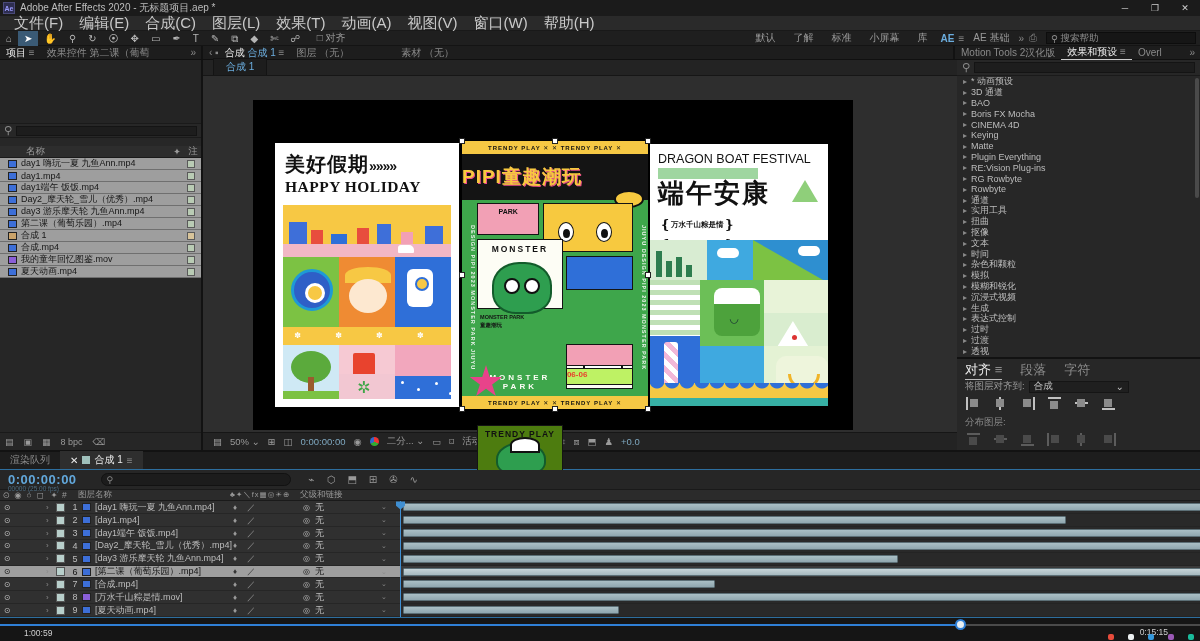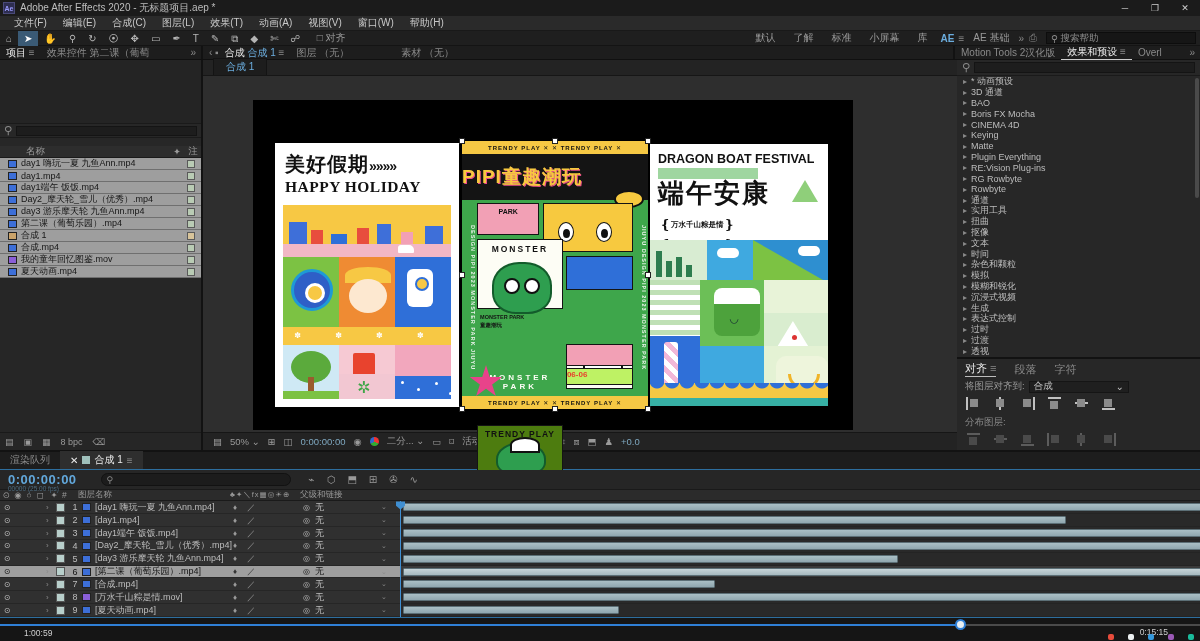--- a/index.html
+++ b/index.html
@@ -7,21 +7,21 @@
 #app{position:relative;width:1200px;height:641px;background:#222}
 .dim{color:#8a8a8a}
 .white{color:#e6e6e6}
 .blue{color:#6badde}
 
 #titlebar{height:16px;background:#1b1b1b;display:flex;align-items:center;font-size:10px;color:#bdbdbd}
 #titlebar .aeicon{width:12px;height:12px;background:#2e2e52;color:#9b9bff;font-size:7px;font-weight:bold;display:flex;align-items:center;justify-content:center;margin:0 5px 0 3px;border:1px solid #4a4a7a}
 #titlebar .wbtns{margin-left:auto;display:flex}
 #titlebar .wbtn{width:30px;text-align:center;font-size:9px;color:#cfcfcf;line-height:16px}
 #menubar{height:15px;background:#2a2a2a;display:flex;align-items:center;padding-left:6px;border-bottom:1px solid #191919}
-#menubar .menu-item{padding:0 8px;font-size:10px;color:#c9c9c9}
+#menubar .menu-item{padding:0 8px;font-size:15px;color:#c9c9c9}
 #toolbar{height:15px;background:#1f1f1f;display:flex;align-items:center;border-bottom:1px solid #141414;font-size:10px}
 #toolbar .tool{padding:0 6px;color:#b5b5b5;font-size:10px;line-height:15px}
 #toolbar .tool.active{color:#fff;background:#3a5a75}
 #toolbar .snap{color:#9a9a9a;margin-left:10px}
 #toolbar .right{margin-left:auto;display:flex;align-items:center}
 #toolbar .ws{padding:0 9px;color:#9a9a9a;font-size:10px}
 #toolbar .aebadge{color:#6badde;font-weight:bold;padding:0 4px}
 #toolbar .searchbox{display:flex;align-items:center;background:#161616;border:1px solid #0d0d0d;width:150px;height:12px;margin:0 4px;padding:0 4px;color:#8a8a8a;font-size:9.5px}
 
 #tabrow{height:14px;background:#1d1d1d;display:flex;font-size:10px;border-bottom:1px solid #101010}
@@ -64,21 +64,21 @@
 #vfoot .rgb{width:9px;height:9px;border-radius:50%;background:conic-gradient(#e33 0 33%,#3a3 33% 66%,#36c 66% 100%);display:inline-block;vertical-align:middle}
 
 #right{width:243px;border-left:0;display:flex;flex-direction:column;background:#272727}
 #fxsearch{height:16px;display:flex;align-items:center;padding:0 5px;border-bottom:1px solid #1a1a1a;color:#8a8a8a}
 #fxsearch .box{flex:1;height:11px;background:#1d1d1d;border:1px solid #141414;margin-left:4px}
 #fxlist{height:281px;overflow:hidden;position:relative}
 .fx-row{height:10.8px;display:flex;align-items:center;font-size:9px;color:#bdbdbd;padding-left:6px}
 .fx-row .tri{color:#8a8a8a;margin-right:4px;font-size:8px}
 #fxscroll{position:absolute;right:1px;top:2px;width:4px;height:120px;background:#4a4a4a;border-radius:2px}
 #alignpanel{flex:1;border-top:2px solid #121212;background:#272727;padding:2px 8px;position:relative}
-#alignpanel .tabs{display:flex;font-size:11px;height:16px;align-items:flex-end}
+#alignpanel .tabs{display:flex;font-size:13px;height:16px;align-items:flex-start}
 #alignpanel .tabs .t{margin-right:18px}
 #alignpanel .tabs .t.active{color:#ececec;border-bottom:1px solid #bdbdbd}
 #alignrow{display:flex;align-items:center;font-size:9.5px;color:#9a9a9a;margin-top:3px}
 #alignrow .dd{margin-left:4px;background:#1f1f1f;border:1px solid #151515;padding:0 4px;color:#c3c3c3;display:flex;align-items:center;width:100px;justify-content:space-between;height:12px}
 .ai{position:relative;width:17px;height:13px;display:inline-block;margin:4px 7px 0 0}
 .ai i{position:absolute;background:#c0c0c0}
 .ai b{position:absolute;background:#8b8b8b;width:8px;height:8px}
 .ai.l i{left:1px;top:0;width:2px;height:13px}.ai.l b{left:5px;top:2px}
 .ai.cx i{left:7px;top:0;width:2px;height:13px}.ai.cx b{left:4px;top:2px}
 .ai.r i{right:1px;top:0;width:2px;height:13px}.ai.r b{right:5px;top:2px}
@@ -210,21 +210,21 @@
 #p2 .c-tp .tt{font-size:8.5px;font-weight:900;letter-spacing:1px;margin-top:3px}
 #p2 .mon2{position:absolute;left:18px;top:16px;width:50px;height:34px;background:#2e9e4f;border-radius:50% 50% 40% 40%;border:2px solid #135c2b}
 #p2 .mon2::before{content:"";position:absolute;left:12px;top:-7px;width:26px;height:12px;background:#fff;border:2px solid #111;border-radius:50% 50% 0 0}
 #p2 .c-pk2{left:57%;top:74%;width:43%;height:12%;background:#f2a0b5;font-size:4.5px;line-height:1.6;padding:2px;color:#222}
 #p2 .badge{position:absolute;left:57%;top:87%;width:43%;height:9%;background:#bef264;border:1.5px solid #141414;font-size:8px;font-weight:900;text-align:left;color:#e8432e;line-height:1.4}
 #p2 .mpbot{position:absolute;left:0;bottom:1%;width:55%;font-size:8px;font-weight:900;letter-spacing:3px;color:#fdfdf5;text-align:center}
 #p2 .star{position:absolute;left:-8px;bottom:-6px;width:34px;height:34px;background:#e8438a;clip-path:polygon(50% 0,61% 35%,98% 35%,68% 57%,79% 91%,50% 70%,21% 91%,32% 57%,2% 35%,39% 35%)}
 .handle{position:absolute;width:6px;height:6px;background:#fff;border:1px solid #222;z-index:4}
 
 #p3{left:397px;top:44px;width:178px;height:262px;background:#fff;color:#111}
-#p3 .top{font-size:12.5px;font-weight:700;letter-spacing:0;margin:8px 0 0 8px;position:relative;z-index:2}
+#p3 .top{font-size:12.5px;font-weight:400;letter-spacing:0;margin:8px 0 0 8px;position:relative;z-index:2}
 #p3 .gstrip{position:absolute;left:8px;top:24px;width:56%;height:11px;background:#9fd6a0;z-index:1}
 #p3 .title{font-size:26px;font-weight:900;margin:10px 0 0 8px;letter-spacing:2px;position:relative;z-index:2}
 #p3 .zong{position:absolute;right:10px;top:36px;width:26px;height:22px;background:#8fcf7a;clip-path:polygon(50% 0,100% 100%,0 100%);z-index:2}
 #p3 .brk{margin:4px 0 0 10px;font-size:7.5px;font-weight:900;line-height:1.5}
 #p3 .brk .b{font-size:13px;vertical-align:middle}
 #p3 .coll{position:absolute;left:0;right:0;top:96px;bottom:0}
 #p3 .tile{position:absolute}
 #p3 .bars i{position:absolute;bottom:3px;background:#2e7d4f;width:6px}
 #p3 .cloud{position:absolute;width:22px;height:10px;background:#fff;border-radius:10px}
 #p3 .diag{position:absolute;left:0;bottom:0;width:0;height:0;border-left:70px solid #7cc243;border-top:40px solid transparent}

